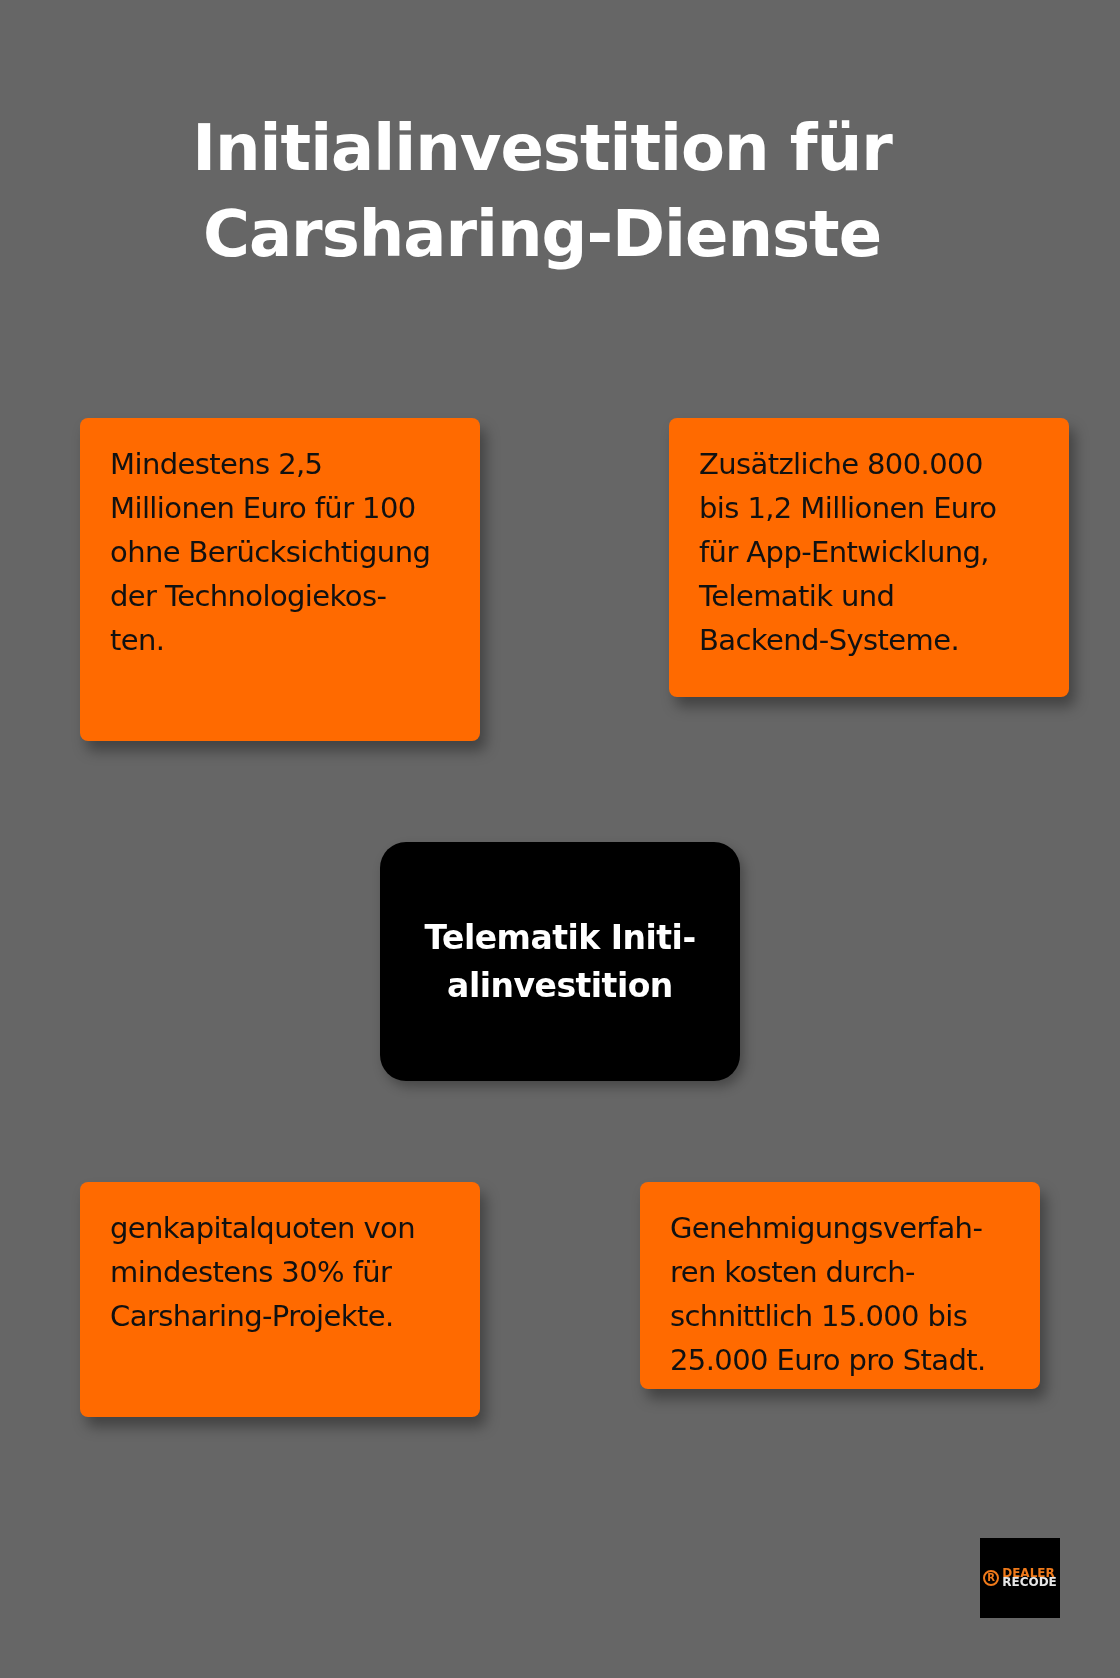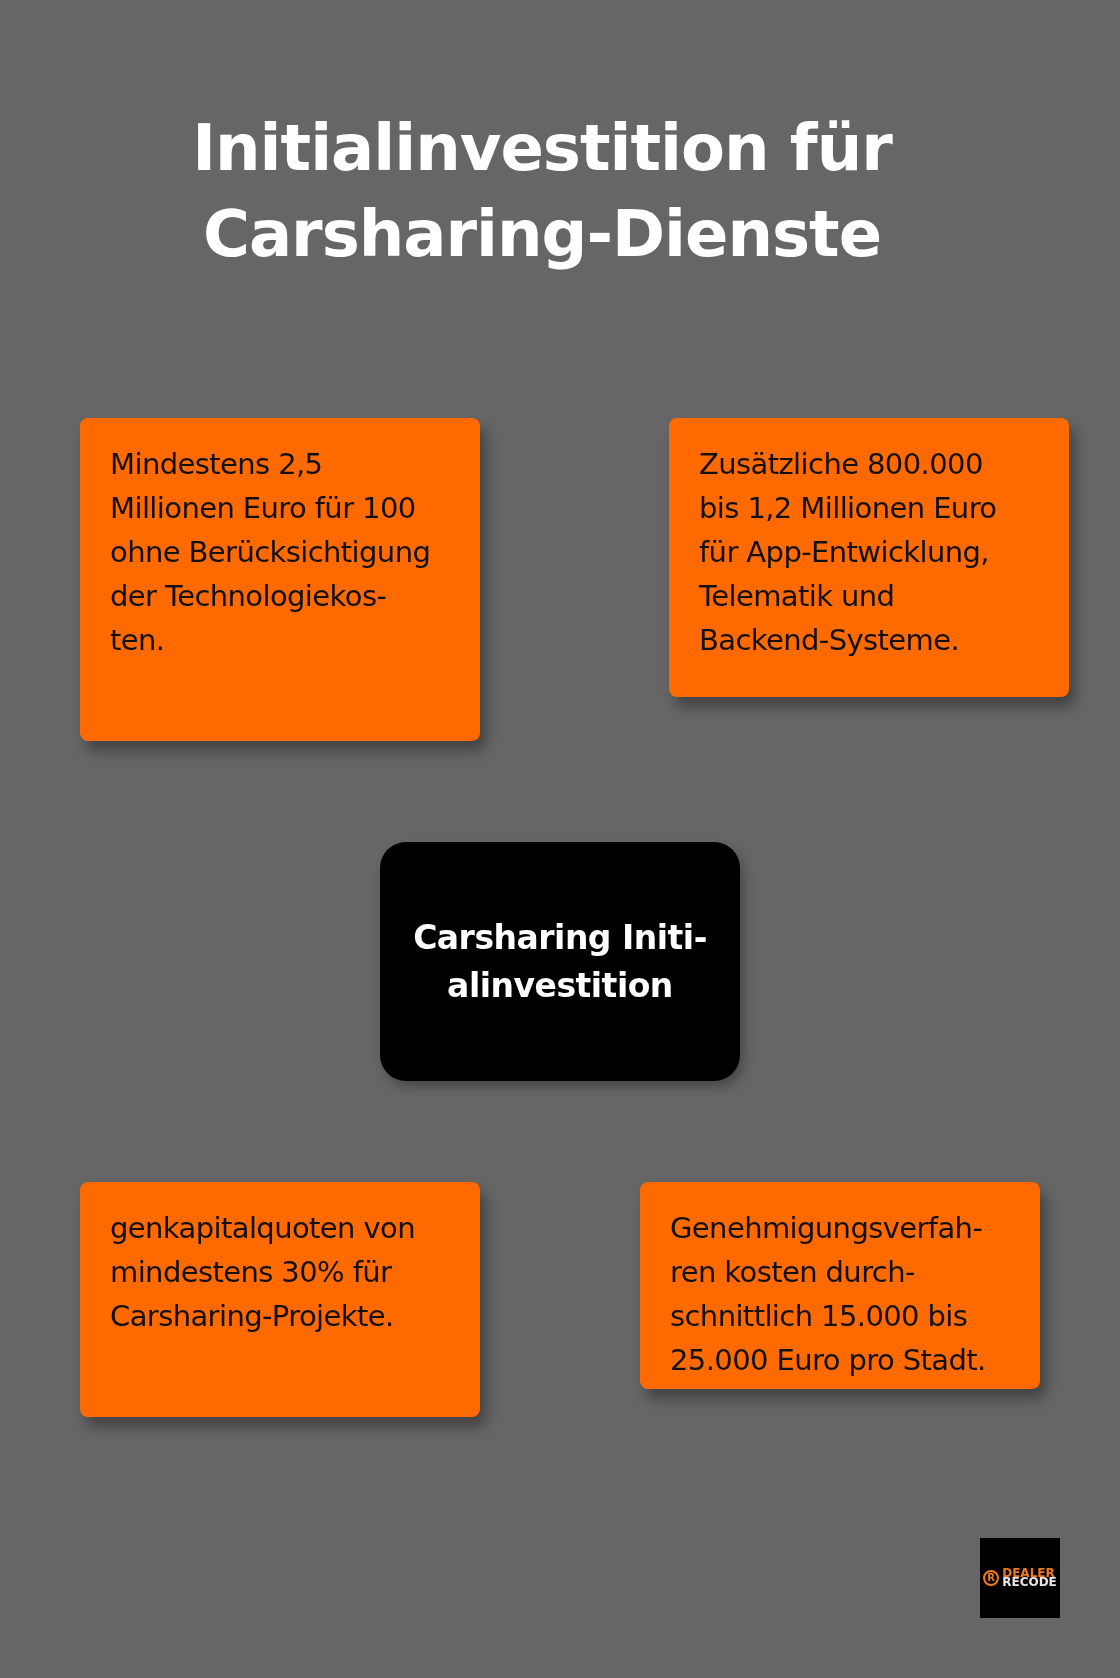--- a/index.html
+++ b/index.html
@@ -66,21 +66,21 @@
 
 <div class="card c2">
   <span class="line">Zusätzliche 800.000</span>
   <span class="line">bis 1,2 Millionen Euro</span>
   <span class="line">für App-Entwicklung,</span>
   <span class="line">Telematik und</span>
   <span class="line">Backend-Systeme.</span>
 </div>
 
 <div class="center">
-  <span>Carsharing Initi-</span>
+  <span>Telematik Initi-</span>
   <span>alinvestition</span>
 </div>
 
 <div class="card c3">
   <span class="line">genkapitalquoten von</span>
   <span class="line">mindestens 30% für</span>
   <span class="line">Carsharing-Projekte.</span>
 </div>
 
 <div class="card c4">

